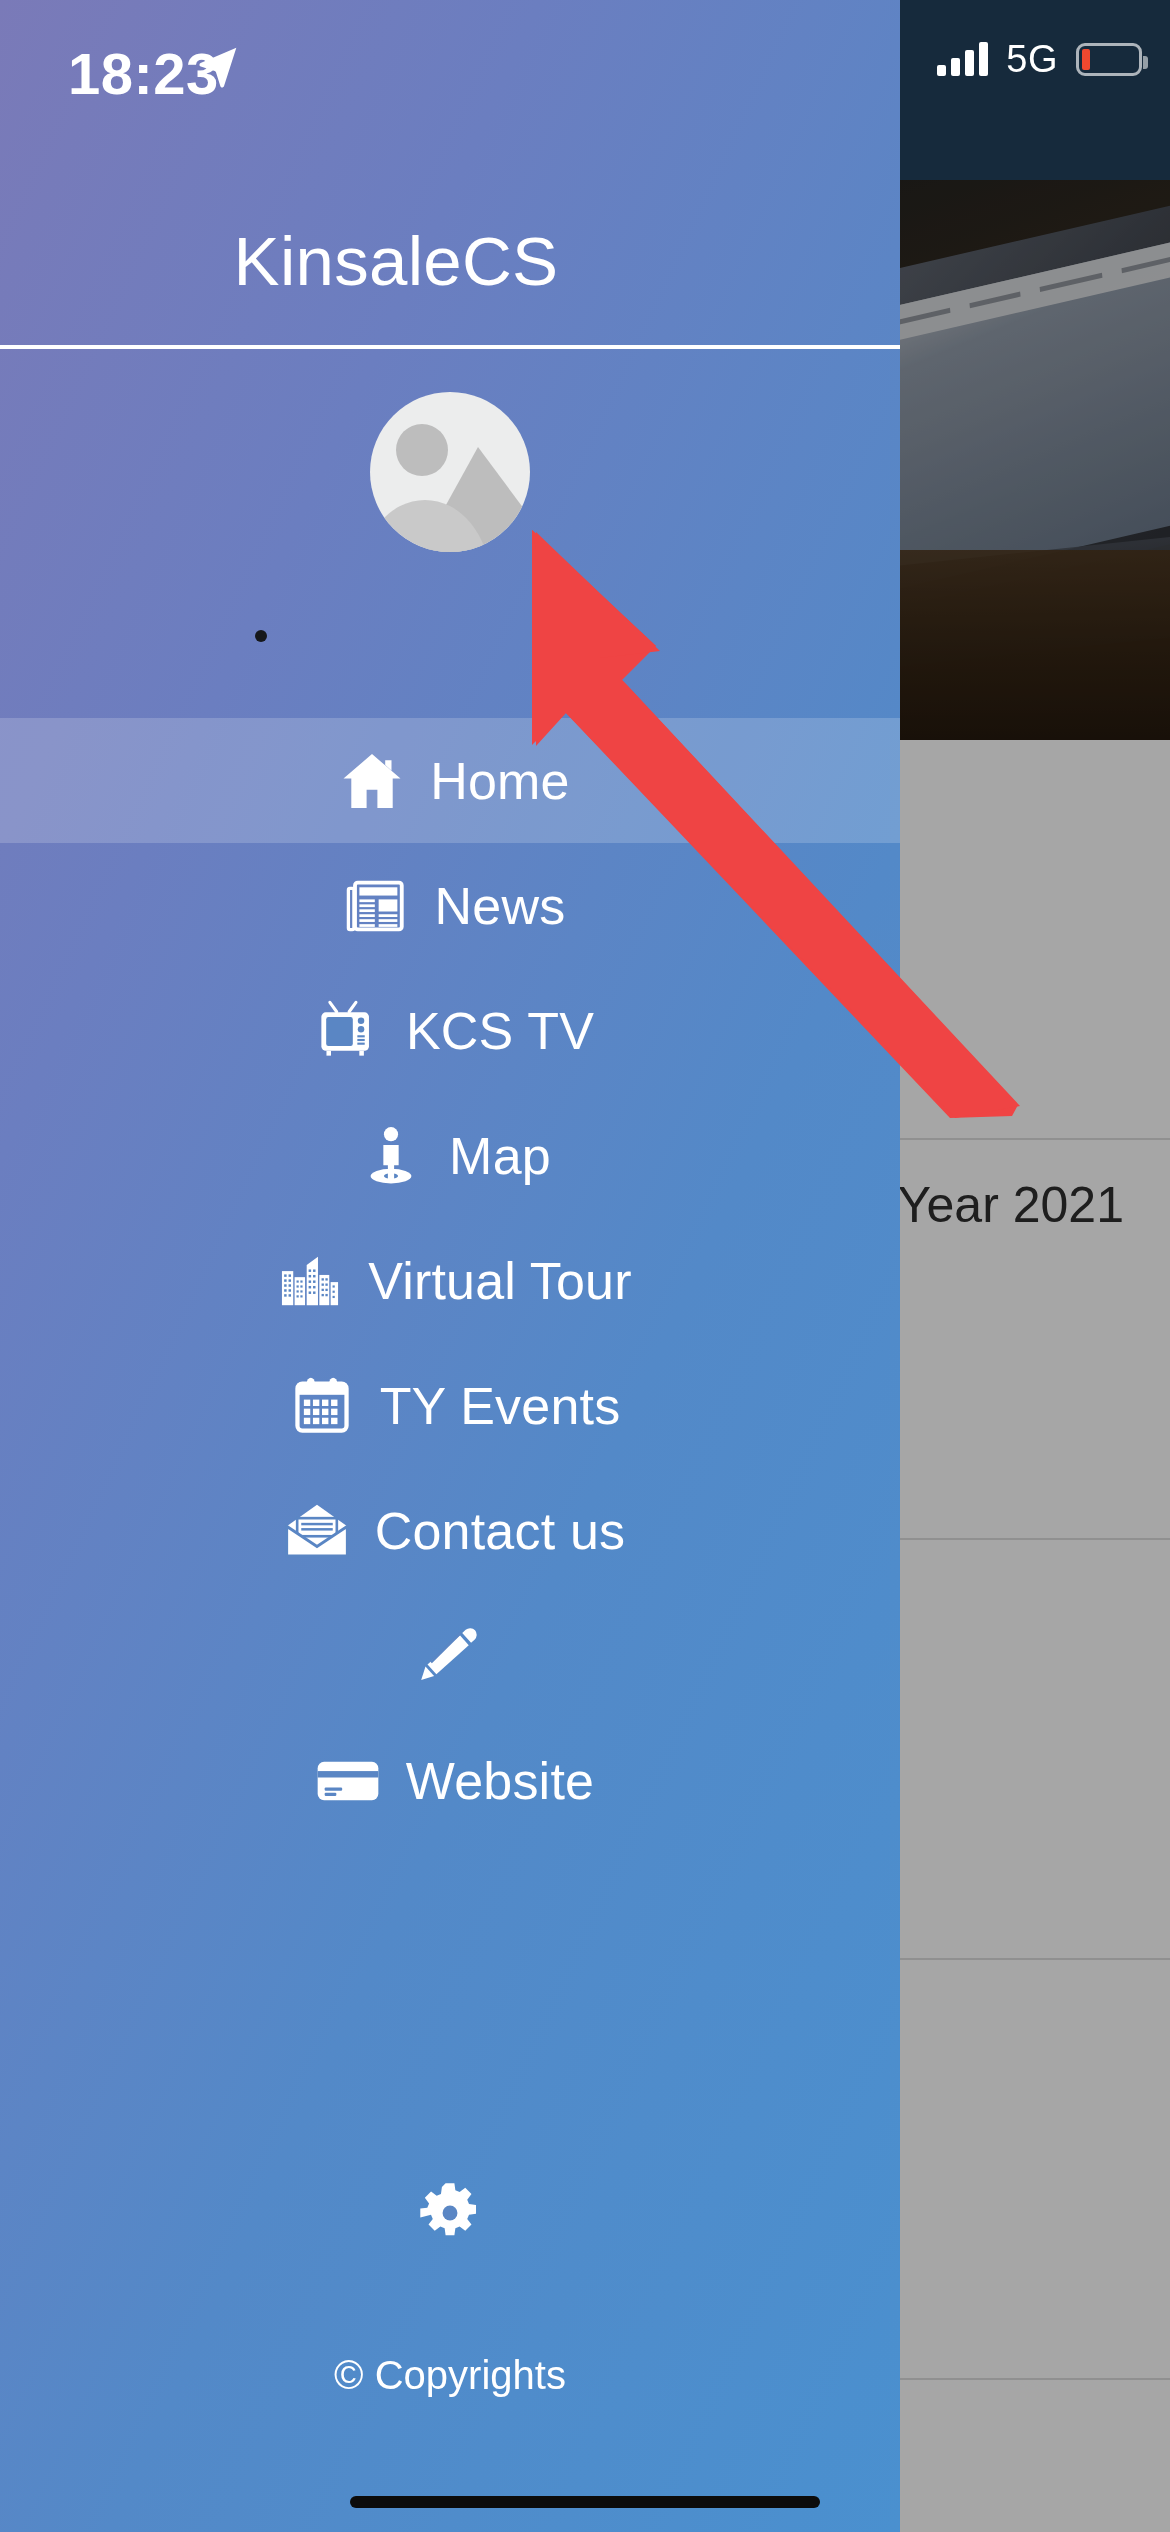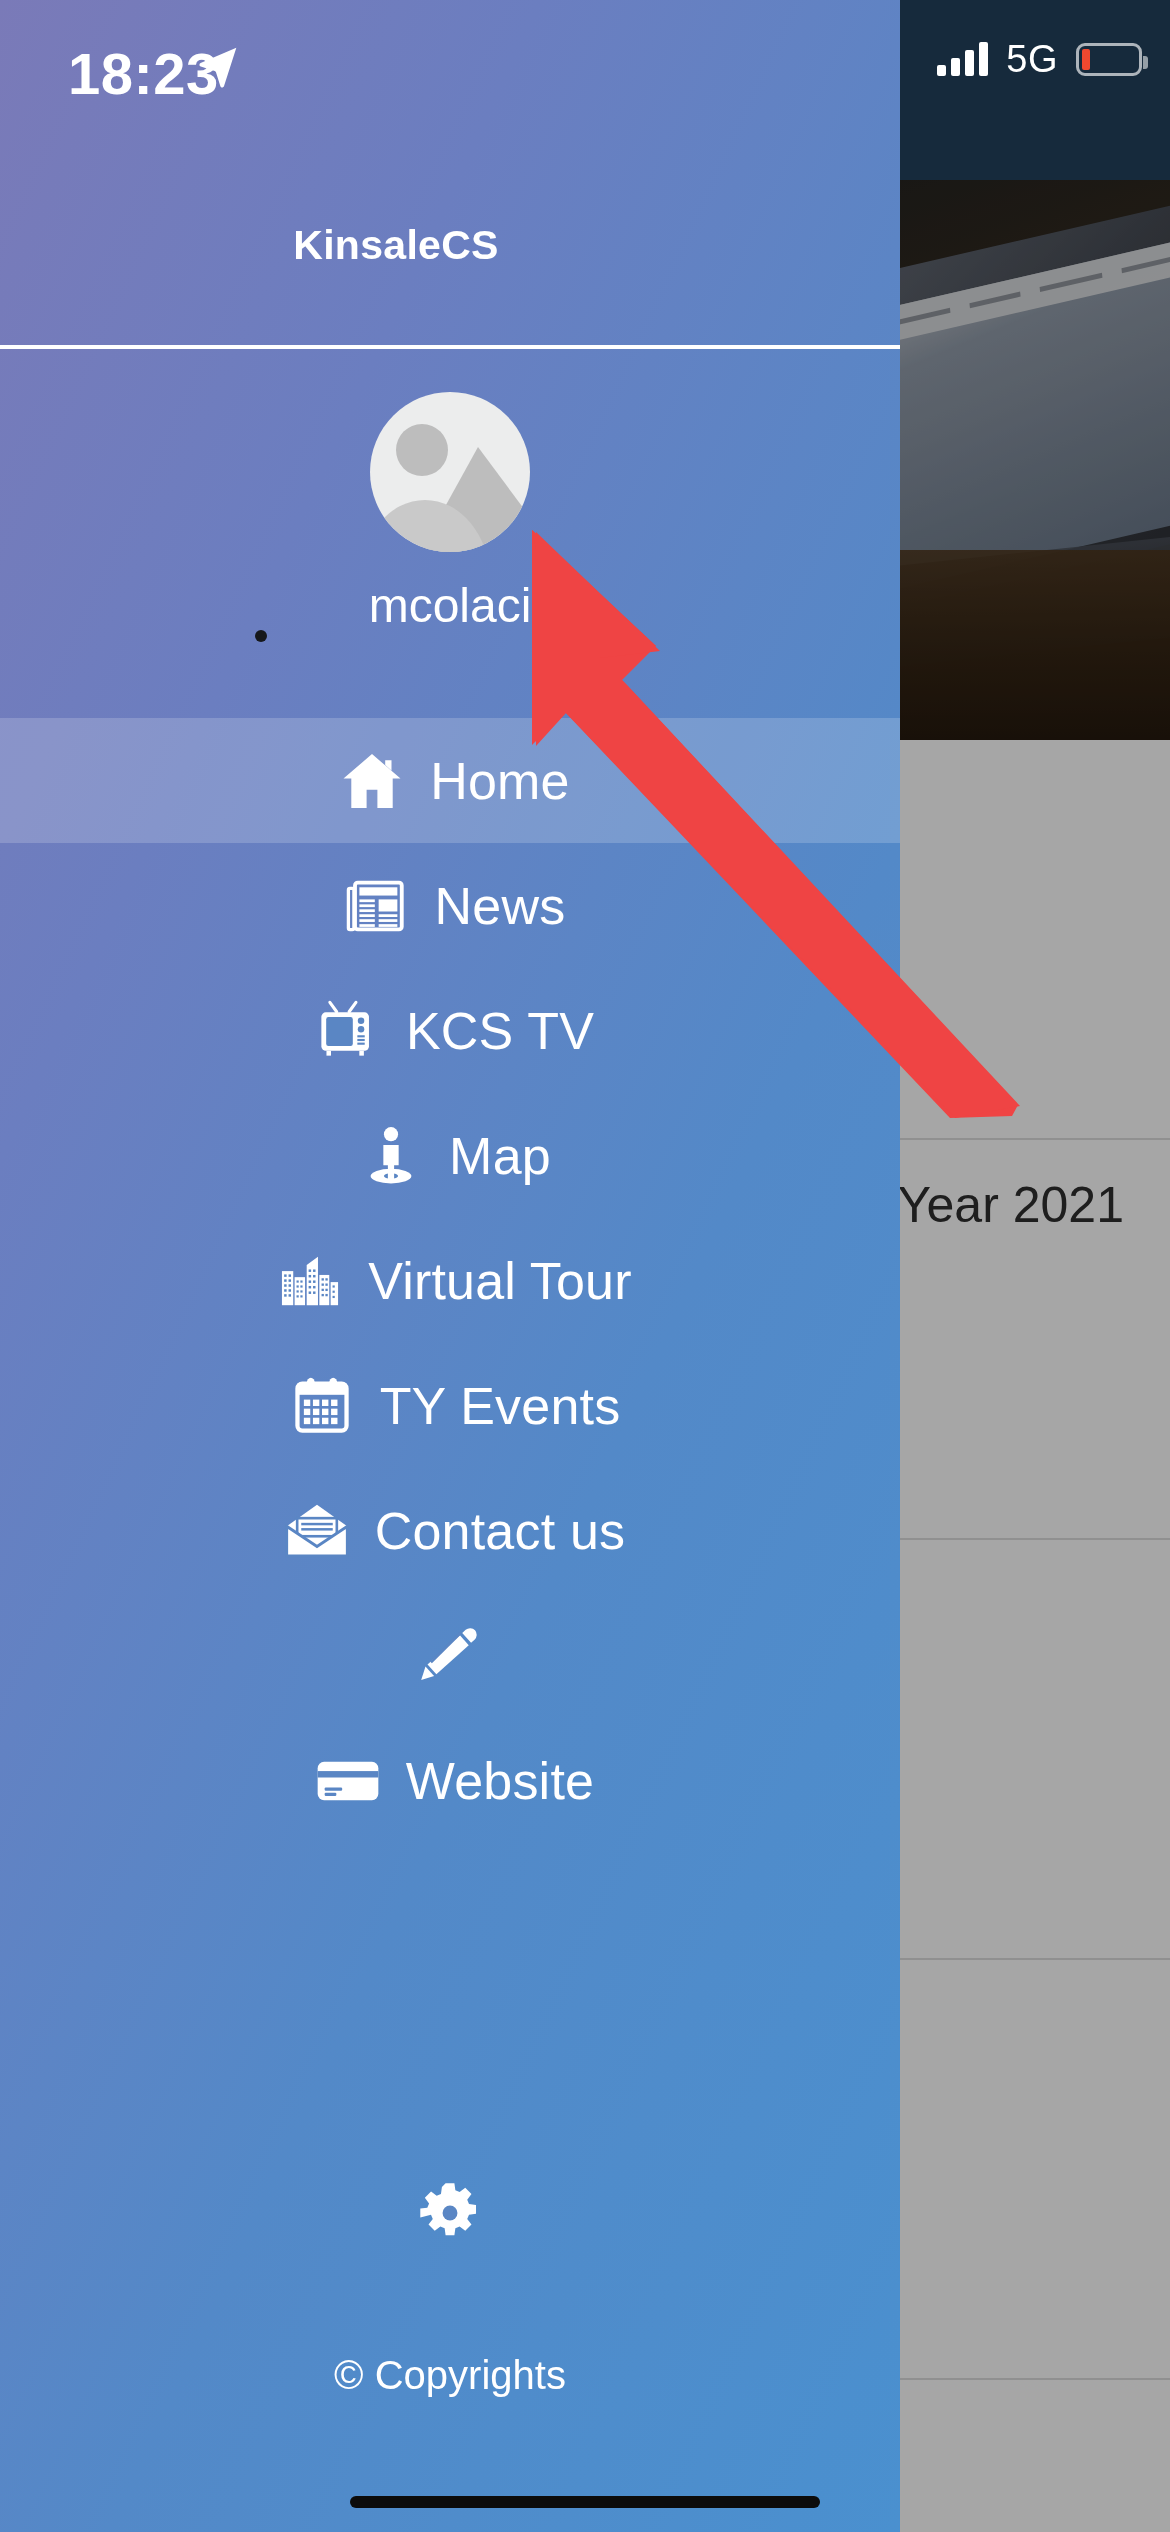--- a/index.html
+++ b/index.html
@@ -109,21 +109,21 @@
     background:#f0482f; border-radius:2px;
   }
   #sb-battery .cap {
     position:absolute; right:-9px; top:10px; width:5px; height:13px;
     background:rgba(255,255,255,.55); border-radius:0 3px 3px 0;
   }
 
   
   #drawer-title {
     position:absolute; top:222px; left:0; width:792px;
-    text-align:center; font-size:41px; font-weight:700; color:#ffffff;
+    text-align:center; font-size:69px; font-weight:400; color:#ffffff;
     letter-spacing:.3px;
   }
   #drawer-divider {
     position:absolute; top:345px; left:0; width:900px; height:4px;
     background:#ffffff;
   }
 
   
   #profile {
     position:absolute; top:380px; left:0; width:900px; height:320px;
@@ -244,21 +244,20 @@
 
     <div id="drawer-title">KinsaleCS</div>
     <div id="drawer-divider"></div>
 
     <div id="profile">
       <div id="avatar">
         <div class="sun"></div>
         <div class="mtn-big"></div>
         <div class="mtn-small"></div>
       </div>
-      <div id="username">mcolaci</div>
       <div id="profile-dot"></div>
     </div>
 
     <div id="menu">
 
       <div class="menu-item active">
         <span class="mi-icon">
           <svg width="72" height="72" viewBox="0 0 24 24">
               <path d="M12 3 2.5 11.2h2.6V21h5.1v-6.1h3.6V21h5.1v-9.8h2.6L12 3zm4.4 2.1v1.6l2.1 1.8V5.1h-2.1z" fill="#ffffff"></path>
             </svg>

